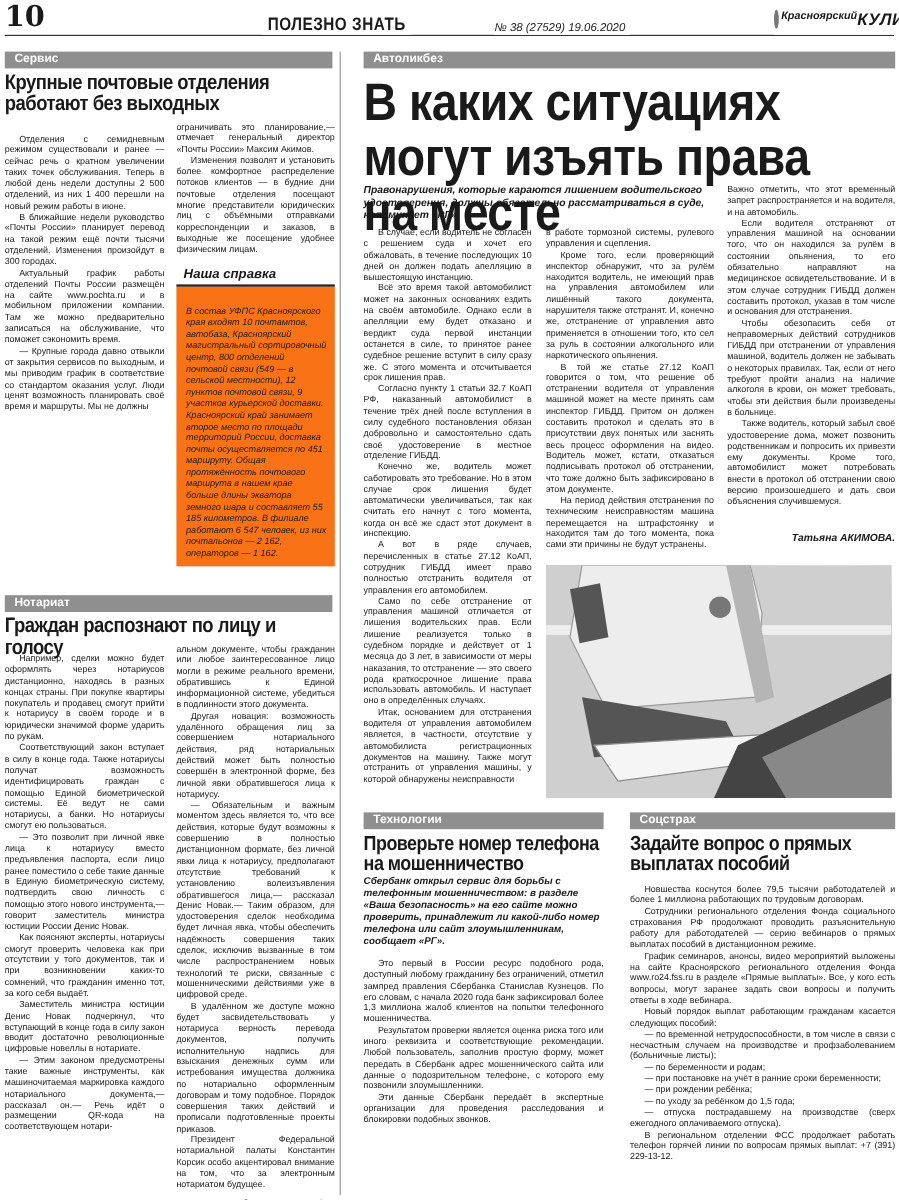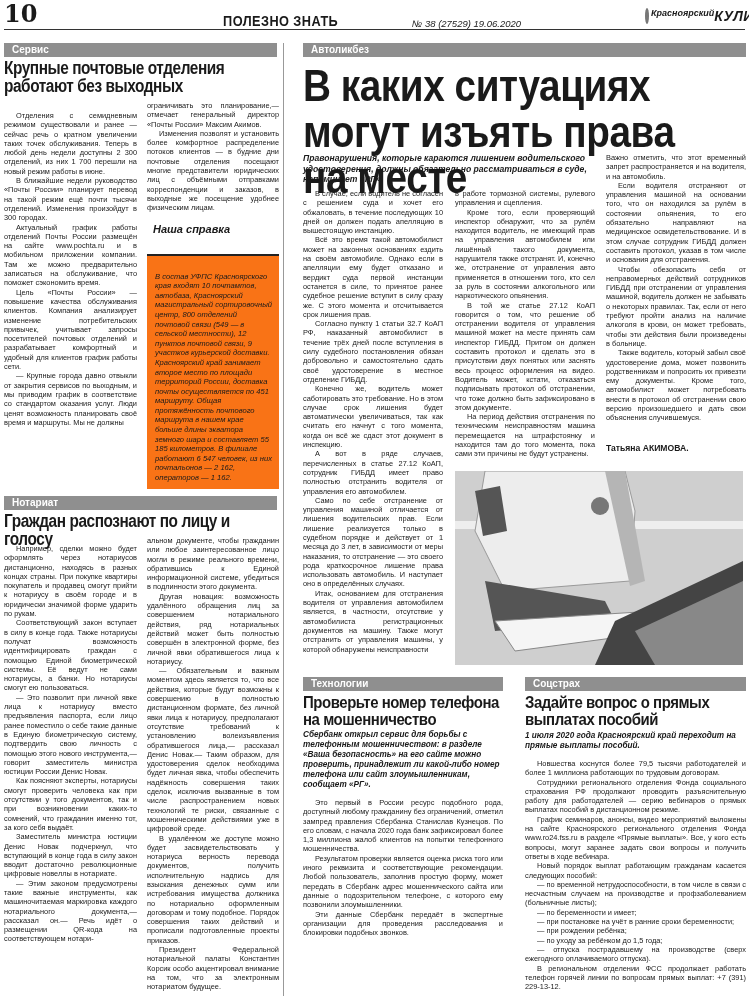--- a/index.html
+++ b/index.html
@@ -13,22 +13,22 @@
 .logo{left:645px;top:3px;width:102px;height:26px;display:flex;align-items:center;background:#fff}
 .logo-emb{width:16px;height:16px;border-radius:50%;background:#333;border:2px solid #777;margin-right:2px}
 .logo-txt{display:flex;flex-direction:row;line-height:1}
 .logo-t1{font-size:9px;font-style:italic;font-weight:bold}
 .logo-t2{font-size:14px;font-style:italic;font-weight:bold;letter-spacing:0.5px}
 .rubric{height:14px;background:#8f8f8f;color:#fff;font-weight:bold;font-size:10px;line-height:14px;padding-left:8px}
 .h-big{font-weight:bold;font-family:"Liberation Sans",sans-serif;line-height:1;letter-spacing:-0.5px;transform:scaleX(0.88);transform-origin:left}
 .lead{font-style:italic;font-weight:bold;font-size:8.6px;line-height:10.5px}
 .txt{font-size:7.4px;line-height:9.3px;text-align:justify;font-family:"Liberation Sans",sans-serif}
 .txt p{text-indent:12px}
-.sig{font-weight:bold;font-size:8.6px;}
-.note-hd{font-style:italic;font-weight:bold;font-size:11px;border-bottom:2px solid #222;padding-left:6px;padding-bottom:19px}
+.sig{font-style:italic;font-weight:bold;font-size:8.6px;text-align:right}
+.note-hd{font-style:italic;font-weight:bold;font-size:11px;border-bottom:2px solid #222;padding-left:6px;padding-bottom:2px}
 .note-box{background:#f97316;font-style:italic;font-size:7.6px;line-height:9.6px;padding:16px 6px 6px 8px}
 .vsep{width:1px;background:#999}
 .photo{background:linear-gradient(160deg,#bdbdbd 0%,#e3e3e3 30%,#9a9a9a 55%,#d0d0d0 75%,#7c7c7c 100%);overflow:hidden}
 </style>
 </head>
 <body>
 
 <div class="abs hdr-num">10</div>
 <div class="abs hdr-rule"></div>
 <div class="abs hdr-sec">ПОЛЕЗНО ЗНАТЬ</div>
@@ -39,24 +39,23 @@
     <span class="logo-t1">Красноярский</span>
     <span class="logo-t2">КУЛИКОВ</span>
   </div>
 </div>
 
 <div class="abs" style="left:4px;top:43px;width:273px;height:435px">
   <div class="rubric">Сервис</div>
   <div class="h-big" style="font-size:17.5px;margin-top:3px;width:310px">Крупные почтовые отделения работают без выходных</div>
   <div class="abs" style="left:0;top:58px;width:133px">
     <div class="txt" style="margin-top:10px">
-      <p>Отделения с семидневным режимом существовали и ранее — сейчас речь о кратном увеличении таких точек обслуживания. Теперь в любой день недели доступны 2 300 отделений, из них 1 700 перешли на новый режим работы в июне.</p>
+      <p>Отделения с семидневным режимом существовали и ранее — сейчас речь о кратном увеличении таких точек обслуживания. Теперь в любой день недели доступны 2 500 отделений, из них 1 400 перешли на новый режим работы в июне.</p>
       <p>В ближайшие недели руководство «Почты России» планирует перевод на такой режим ещё почти тысячи отделений. Изменения произойдут в 300 городах.</p>
       <p>Актуальный график работы отделений Почты России размещён на сайте www.pochta.ru и в мобильном приложении компании. Там же можно предварительно записаться на обслуживание, что поможет сэкономить время.</p>
-      <p>Цель «Почты России» — повышение качества обслуживания клиентов. Компания анализирует изменение потребительских привычек, учитывает запросы посетителей почтовых отделений и разрабатывает комфортный и удобный для клиентов график работы сети.</p>
       <p>— Крупные города давно отвыкли от закрытия сервисов по выходным, и мы приводим график в соответствие со стандартом оказания услуг. Люди ценят возможность планировать своё время и маршруты. Мы не должны</p>
     </div>
   </div>
   <div class="abs" style="left:143px;top:58px;width:132px">
     <div class="txt">
       <p style="text-indent:0">ограничивать это планирование,— отмечает генеральный директор «Почты России» Максим Акимов.</p>
       <p>Изменения позволят и установить более комфортное распределение потоков клиентов — в будние дни почтовые отделения посещают многие представители юридических лиц с объёмными отправками корреспонденции и заказов, в выходные же посещение удобнее физическим лицам.</p>
     </div>
     <div class="note-hd" style="margin-top:10px">Наша справка</div>
     <div class="note-box">В состав УФПС Красноярского края входят 10 почтамтов, автобаза, Красноярский магистральный сортировочный центр, 800 отделений почтовой связи (549 — в сельской местности), 12 пунктов почтовой связи, 9 участков курьерской доставки. Красноярский край занимает второе место по площади территорий России, доставка почты осуществляется по 451 маршруту. Общая протяжённость почтового маршрута в нашем крае больше длины экватора земного шара и составляет 55 185 километров. В филиале работают 6 547 человек, из них почтальонов — 2 162, операторов — 1 162.</div>
@@ -139,27 +138,26 @@
   <div class="txt" style="margin-top:8px">
     <p>Это первый в России ресурс подобного рода, доступный любому гражданину без ограничений, отметил зампред правления Сбербанка Станислав Кузнецов. По его словам, с начала 2020 года банк зафиксировал более 1,3 миллиона жалоб клиентов на попытки телефонного мошенничества.</p>
     <p>Результатом проверки является оценка риска того или иного реквизита и соответствующие рекомендации. Любой пользователь, заполнив простую форму, может передать в Сбербанк адрес мошеннического сайта или данные о подозрительном телефоне, с которого ему позвонили злоумышленники.</p>
     <p>Эти данные Сбербанк передаёт в экспертные организации для проведения расследования и блокировки подобных звонков.</p>
   </div>
 </div>
 
 <div class="abs" style="left:525px;top:677px;width:221px;height:320px">
   <div class="rubric">Соцстрах</div>
   <div class="h-big" style="font-size:17px;margin-top:3px;width:245px">Задайте вопрос о прямых выплатах пособий</div>
-  <div class="lead" style="margin-top:3px;font-size:8.2px;line-height:10px">1 июля 2020 года Красноярский край переходит на прямые выплаты пособий.</div>
   <div class="txt" style="margin-top:8px">
     <p>Новшества коснутся более 79,5 тысячи работодателей и более 1 миллиона работающих по трудовым договорам.</p>
     <p>Сотрудники регионального отделения Фонда социального страхования РФ продолжают проводить разъяснительную работу для работодателей — серию вебинаров о прямых выплатах пособий в дистанционном режиме.</p>
     <p>График семинаров, анонсы, видео мероприятий выложены на сайте Красноярского регионального отделения Фонда www.ro24.fss.ru в разделе «Прямые выплаты». Все, у кого есть вопросы, могут заранее задать свои вопросы и получить ответы в ходе вебинара.</p>
     <p>Новый порядок выплат работающим гражданам касается следующих пособий:</p>
     <p>— по временной нетрудоспособности, в том числе в связи с несчастным случаем на производстве и профзаболеванием (больничные листы);</p>
-    <p>— по беременности и имеет;</p>
+    <p>— по беременности и родам;</p>
     <p>— при постановке на учёт в ранние сроки беременности;</p>
     <p>— при рождении ребёнка;</p>
     <p>— по уходу за ребёнком до 1,5 года;</p>
     <p>— отпуска пострадавшему на производстве (сверх ежегодного оплачиваемого отпуска).</p>
     <p>В региональном отделении ФСС продолжает работать телефон горячей линии по вопросам прямых выплат: +7 (391) 229-13-12.</p>
   </div>
 </div>
 
 </body></html>

